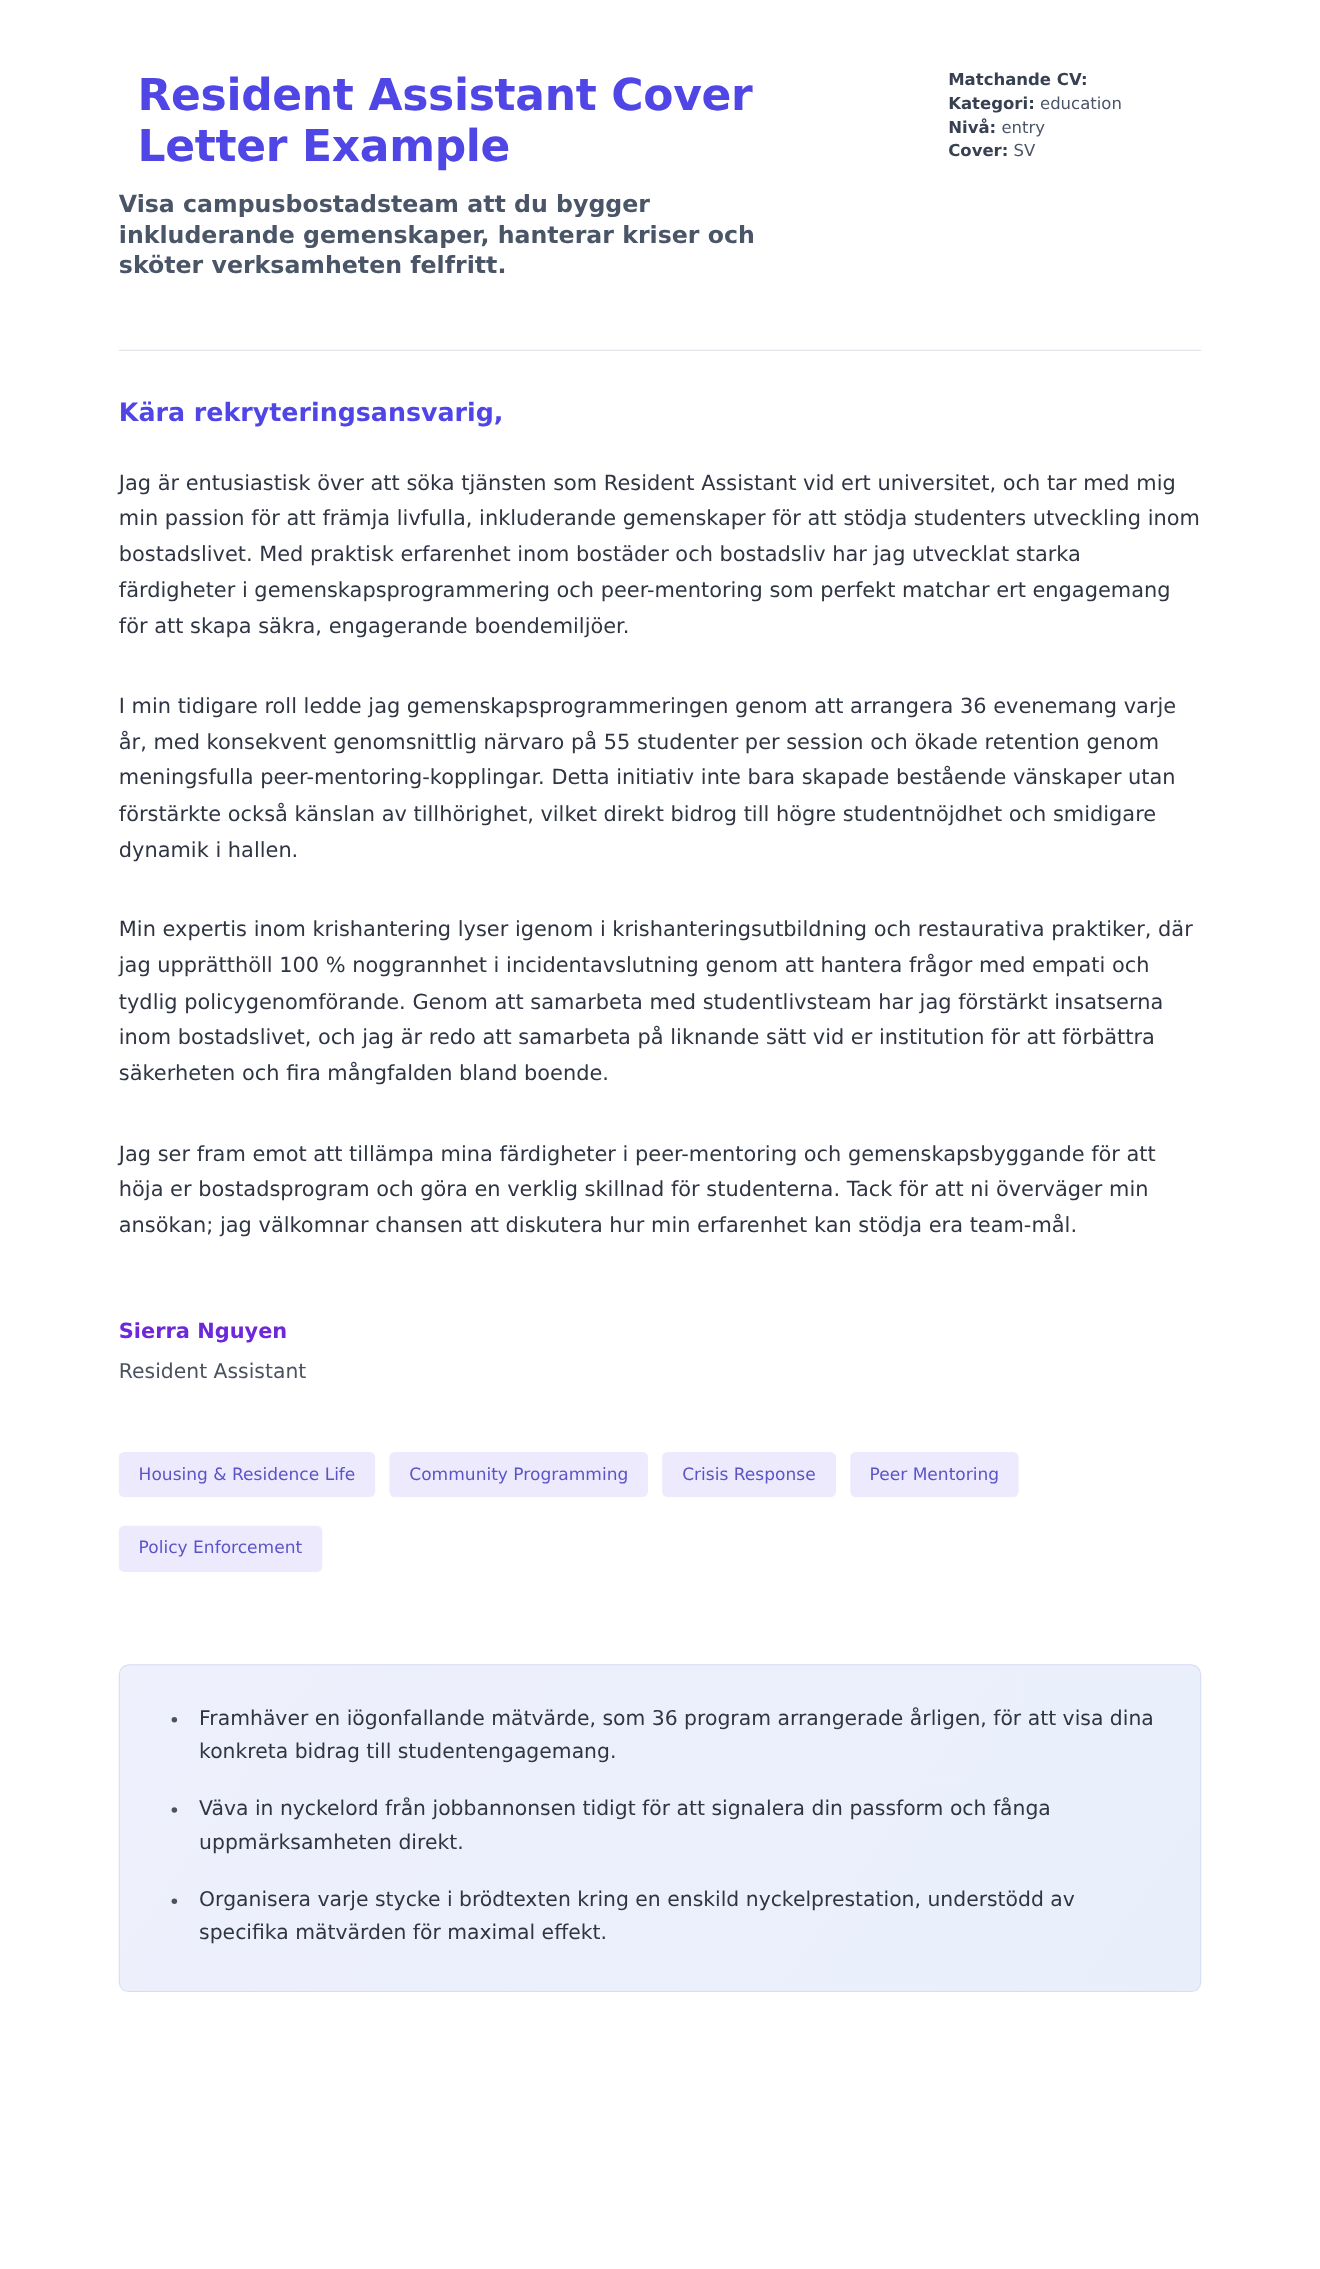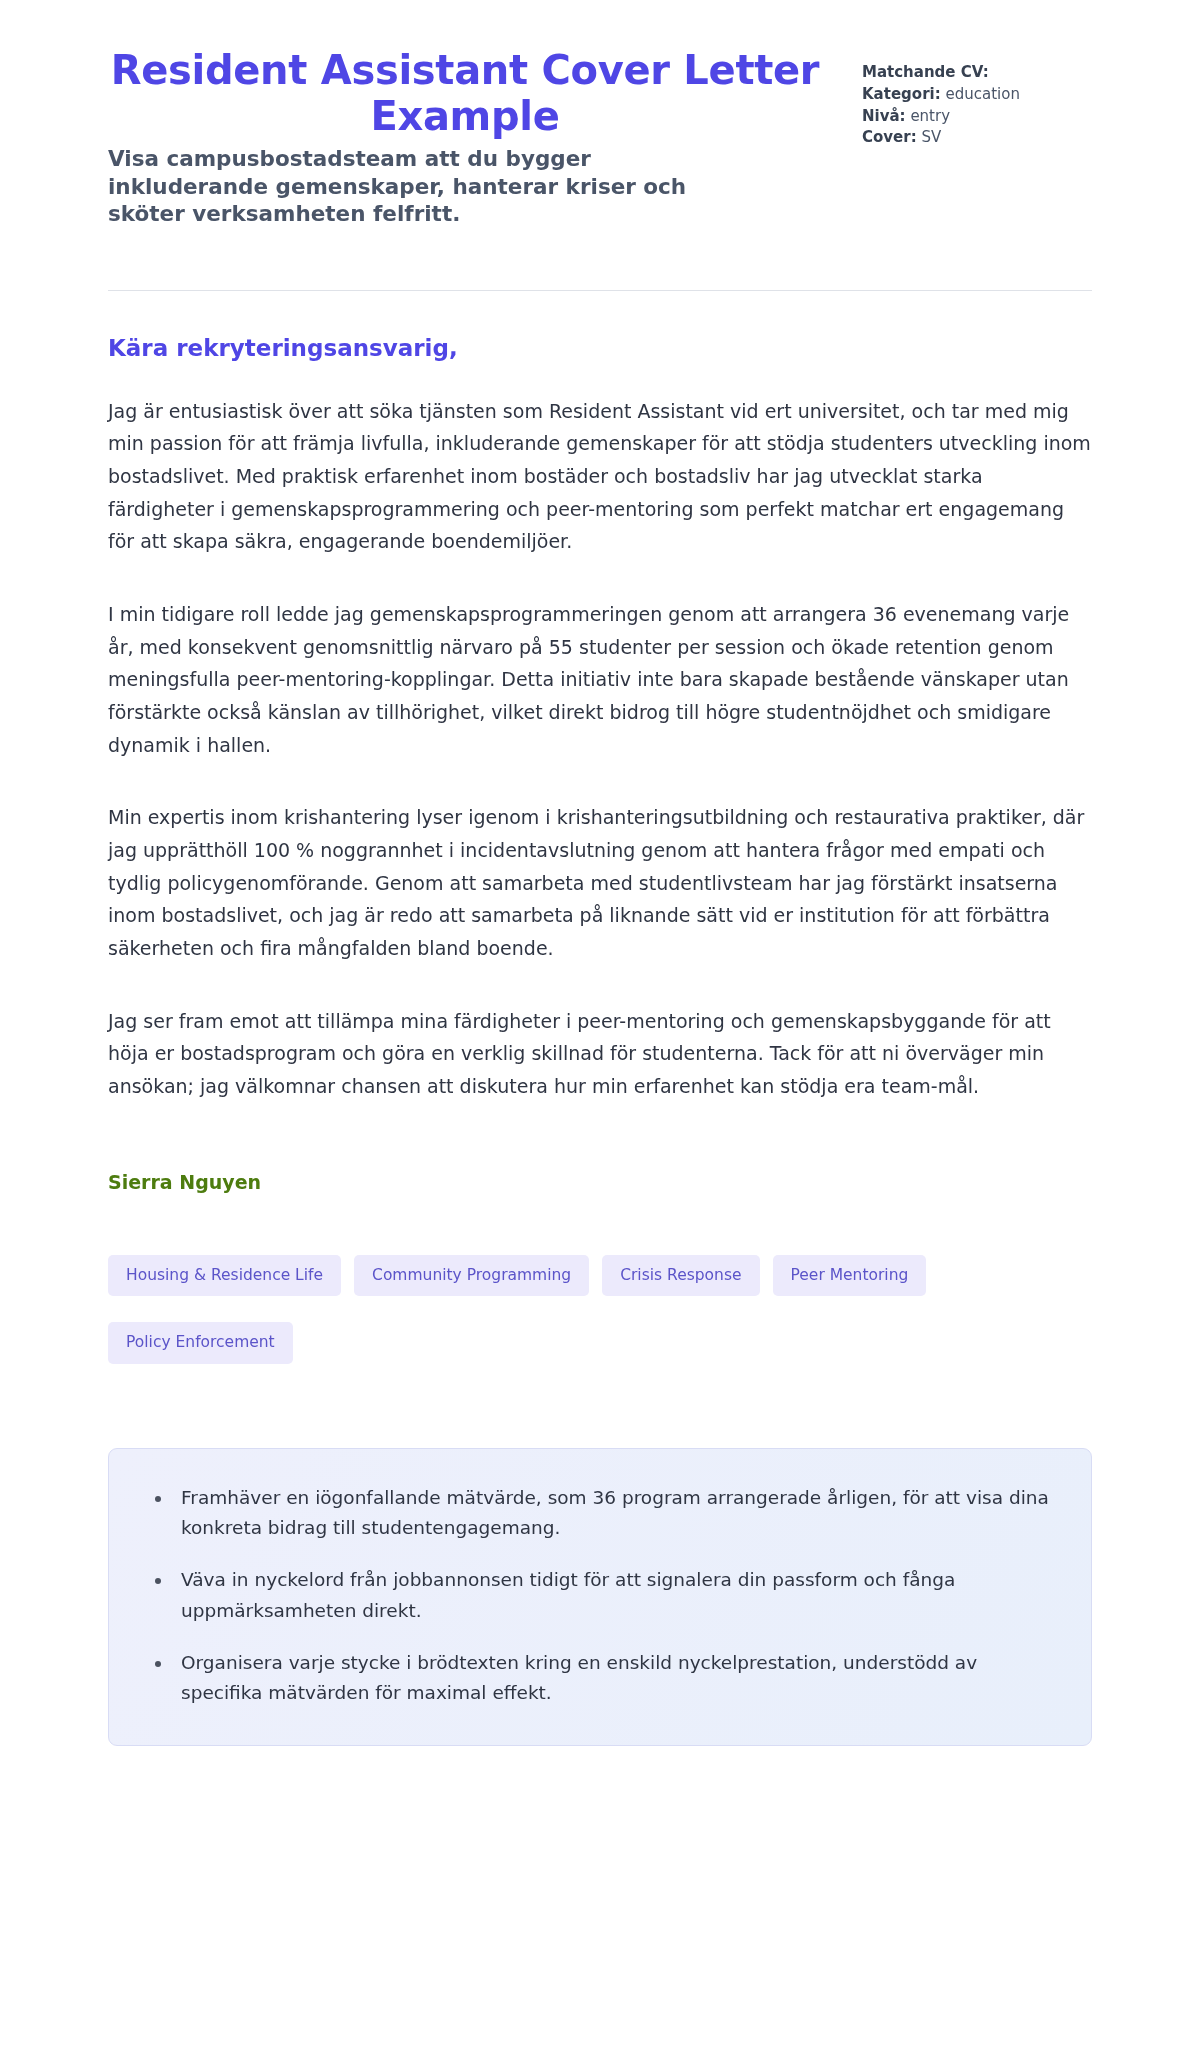--- a/index.html
+++ b/index.html
@@ -36,27 +36,26 @@
 
   
   .doc-header{
     display:flex;
     align-items:flex-start;
     justify-content:space-between;
     gap:40px;
   }
   .header-left{flex:1 1 auto; max-width:730px;}
   h1.doc-title{
-    margin:0;
+    margin:17px;
     font-size:40px;
     line-height:1.14;
     font-weight:bold;
     color:var(--accent);
     letter-spacing:-0.3px;
-    text-align:center;
   }
   .doc-subtitle{
     margin:6px 0 0 0;
     font-size:21.5px;
     line-height:1.28;
     font-weight:bold;
     color:var(--heading-dark);
     max-width:600px;
   }
   .header-meta{
@@ -94,21 +93,21 @@
     max-width:1000px;
   }
   .letter p.para:last-of-type{margin-bottom:0;}
 
   
   .signature{margin-top:68px;}
   .sig-name{
     margin:0;
     font-size:19px;
     font-weight:bold;
-    color:#4d7c0f;
+    color:#6d28d9;
   }
   .sig-role{
     margin:16px 0 0 0;
     font-size:18.5px;
     color:#4b5260;
   }
 
   
   .tags{
     margin-top:62px;
@@ -192,20 +191,21 @@
   <section class="letter">
     <p class="salutation">Kära rekryteringsansvarig,</p>
 
     <p class="para">Jag är entusiastisk över att söka tjänsten som Resident Assistant vid ert universitet, och tar med mig min passion för att främja livfulla, inkluderande gemenskaper för att stödja studenters utveckling inom bostadslivet. Med praktisk erfarenhet inom bostäder och bostadsliv har jag utvecklat starka färdigheter i gemenskapsprogrammering och peer-mentoring som perfekt matchar ert engagemang för att skapa säkra, engagerande boendemiljöer.</p>
     <p class="para">I min tidigare roll ledde jag gemenskapsprogrammeringen genom att arrangera 36 evenemang varje år, med konsekvent genomsnittlig närvaro på 55 studenter per session och ökade retention genom meningsfulla peer-mentoring-kopplingar. Detta initiativ inte bara skapade bestående vänskaper utan förstärkte också känslan av tillhörighet, vilket direkt bidrog till högre studentnöjdhet och smidigare dynamik i hallen.</p>
     <p class="para">Min expertis inom krishantering lyser igenom i krishanteringsutbildning och restaurativa praktiker, där jag upprätthöll 100 % noggrannhet i incidentavslutning genom att hantera frågor med empati och tydlig policygenomförande. Genom att samarbeta med studentlivsteam har jag förstärkt insatserna inom bostadslivet, och jag är redo att samarbeta på liknande sätt vid er institution för att förbättra säkerheten och fira mångfalden bland boende.</p>
     <p class="para">Jag ser fram emot att tillämpa mina färdigheter i peer-mentoring och gemenskapsbyggande för att höja er bostadsprogram och göra en verklig skillnad för studenterna. Tack för att ni överväger min ansökan; jag välkomnar chansen att diskutera hur min erfarenhet kan stödja era team-mål.</p>
 
     <div class="signature">
       <p class="sig-name">Sierra Nguyen</p>
+      <p class="sig-role">Resident Assistant</p>
     </div>
   </section>
 
   <section class="tags">
     <span class="tag">Housing &amp; Residence Life</span>
     <span class="tag">Community Programming</span>
     <span class="tag">Crisis Response</span>
     <span class="tag">Peer Mentoring</span>
     <span class="tag">Policy Enforcement</span>
   </section>

